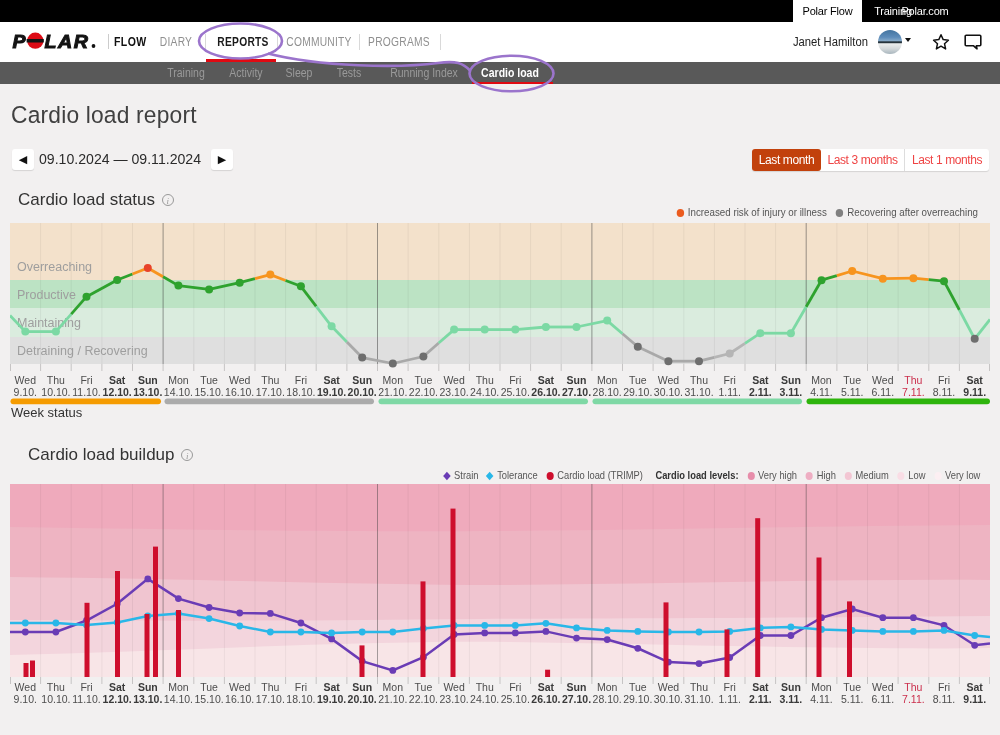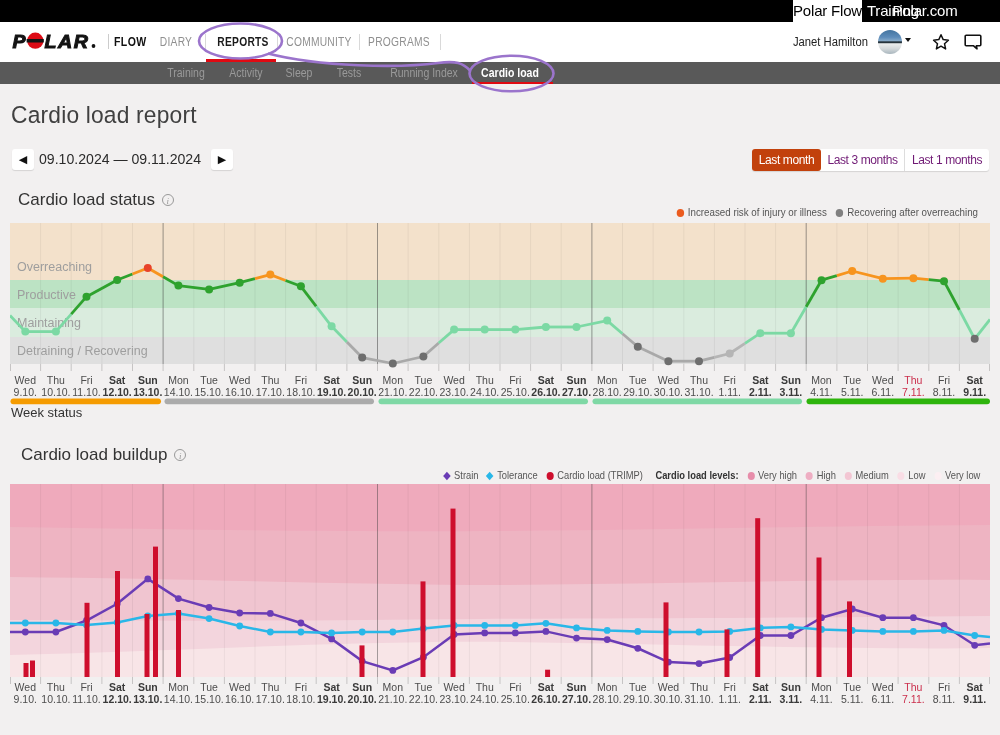--- a/index.html
+++ b/index.html
@@ -1,40 +1,40 @@
 <!DOCTYPE html>
 <html><head>
 <meta charset="utf-8">
 <style>
   * { margin:0; padding:0; box-sizing:border-box; }
   html,body { width:1000px; height:735px; overflow:hidden; }
   body { font-family:"Liberation Sans", sans-serif; background:#f2f0f0; position:relative; }
   .abs { position:absolute; }
   
   .topbar { position:absolute; left:0; top:0; width:1000px; height:22px; background:#000; }
-  .toptab { position:absolute; top:0; height:22px; line-height:22px; font-size:15px; letter-spacing:-0.2px; text-align:center; white-space:nowrap;}
+  .toptab { position:absolute; top:0; height:22px; line-height:22px; font-size:11px; letter-spacing:-0.2px; text-align:center; white-space:nowrap;}
   .toptab.active { background:#fff; color:#000; }
   .toptab.dark { color:#fff; }
   
   .header { position:absolute; left:0; top:22px; width:1000px; height:40px; background:#fff; }
   .mainnav { position:absolute; top:22px; height:40px; line-height:40px; font-size:12.5px; letter-spacing:0.3px; color:#8f8f8f; transform:translateX(-50%) scaleX(0.82); white-space:nowrap;}
   .mainnav.on { color:#1a1a1a; font-weight:bold; }
   .navsep { position:absolute; top:12px; height:16px; width:1px; background:#d9d9d9; }
   .redline { position:absolute; background:#e00a12; }
   
   .subnav { position:absolute; left:0; top:62px; width:1000px; height:22px; background:#595959; }
   .subitem { position:absolute; top:62px; height:22px; line-height:22px; font-size:12.5px; color:#9a9a9a; transform:translateX(-50%) scaleX(0.84); white-space:nowrap;}
   .subitem.on { color:#fff; font-weight:bold; }
   h1 { position:absolute; left:11px; top:101px; font-size:24.5px; font-weight:400; color:#404040; letter-spacing:0.2px; transform:scaleX(0.93); transform-origin:0 0; white-space:nowrap;}
   
   .navbtn { position:absolute; width:22px; height:21px; background:#fff; border-radius:3px; box-shadow:0 1px 1px rgba(0,0,0,0.12); text-align:center; line-height:21px; font-size:11px; color:#111; }
   .daterange { position:absolute; left:39px; top:150px; font-size:15px; color:#2b2b2b; transform:scaleX(0.94); transform-origin:0 50%; white-space:nowrap;}
   
   .rgroup { position:absolute; top:149px; right:11px; height:22px; background:#fff; border-radius:3px; box-shadow:0 1px 1px rgba(0,0,0,0.12); font-size:12.5px; }
-  .rgroup span { display:inline-block; height:22px; line-height:22px; text-align:center; color:#701a75; vertical-align:top; font-size:12px; letter-spacing:-0.4px;}
+  .rgroup span { display:inline-block; height:22px; line-height:22px; text-align:center; color:#ef4444; vertical-align:top; font-size:12px; letter-spacing:-0.4px;}
   .rgroup .sel { background:#c2410c; color:#fff; border-radius:3px; }
   .h2 { position:absolute; font-size:17px; font-weight:400; color:#333; }
   .info { display:inline-block; width:12px; height:12px; border:1px solid #999; border-radius:50%; color:#999; font-size:9px; line-height:12px; text-align:center; vertical-align:1px; margin-left:2px; font-style:italic; font-family:"Liberation Serif",serif;}
   .legend { position:absolute; font-size:10.5px; color:#555; }
   .dot { display:inline-block; width:8px; height:8px; border-radius:50%; margin:0 4px 0 10px; vertical-align:-0.5px;}
   .dm { display:inline-block; width:6px; height:6px; transform:rotate(45deg); margin:0 5px 0 10px; vertical-align:0.5px;}
 </style>
 </head>
 <body>
   <div class="topbar"></div>
@@ -93,21 +93,21 @@
 
   <h1>Cardio load report</h1>
   <div class="navbtn" style="left:12px; top:149px;">◀</div>
   <div class="daterange">09.10.2024 — 09.11.2024</div>
   <div class="navbtn" style="left:211px; top:149px;">▶</div>
   <div class="rgroup"><span class="sel" style="width:69px;">Last month</span><span style="width:83px;">Last 3 months</span><span style="width:85px; border-left:1px solid #ddd;">Last 1 months</span></div>
 
   <div class="h2" style="left:18px; top:190px;">Cardio load status <span class="info">i</span></div>
   <div class="legend" style="top:206px; right:22px; transform:scaleX(0.93); transform-origin:100% 50%; white-space:nowrap;"><span class="dot" style="background:#eb5b1e;"></span>Increased risk of injury or illness<span class="dot" style="background:#808080;"></span>Recovering after overreaching</div>
 
-  <div class="h2" style="left:21px; top:445px;">Cardio load buildup <span class="info">i</span></div>
+  <div class="h2" style="left:28px; top:445px;">Cardio load buildup <span class="info">i</span></div>
   <div class="legend" style="top:469px; right:20px; transform:scaleX(0.89); transform-origin:100% 50%; white-space:nowrap;"><span class="dm" style="background:#6a3cb5;"></span>Strain<span class="dm" style="background:#29b7e8;"></span>Tolerance<span class="dot" style="background:#ce0e2d;"></span>Cardio load (TRIMP)<b style="color:#333;margin-left:14px;">Cardio load levels:</b><span class="dot" style="background:#e78daa;"></span>Very high<span class="dot" style="background:#eeadc2;"></span>High<span class="dot" style="background:#f3c6d3;"></span>Medium<span class="dot" style="background:#f9dde5;"></span>Low<span class="dot" style="background:#fceff2;"></span>Very low</div>
 
   <svg id="c1" class="abs" style="left:10px; top:223px;" width="980" height="196" viewBox="0 0 980 196">
     <rect x="0" y="0" width="980" height="57" fill="#f3e1cb"></rect>
     <rect x="0" y="57" width="980" height="28" fill="#bce3c4"></rect>
     <rect x="0" y="85" width="980" height="29" fill="#daecde"></rect>
     <rect x="0" y="114" width="980" height="27" fill="#dfdfdf"></rect>
     <line x1="30.6" y1="0" x2="30.6" y2="141" stroke="rgba(0,0,0,0.055)" stroke-width="1"></line>
     <line x1="61.2" y1="0" x2="61.2" y2="141" stroke="rgba(0,0,0,0.055)" stroke-width="1"></line>
     <line x1="91.9" y1="0" x2="91.9" y2="141" stroke="rgba(0,0,0,0.055)" stroke-width="1"></line>

